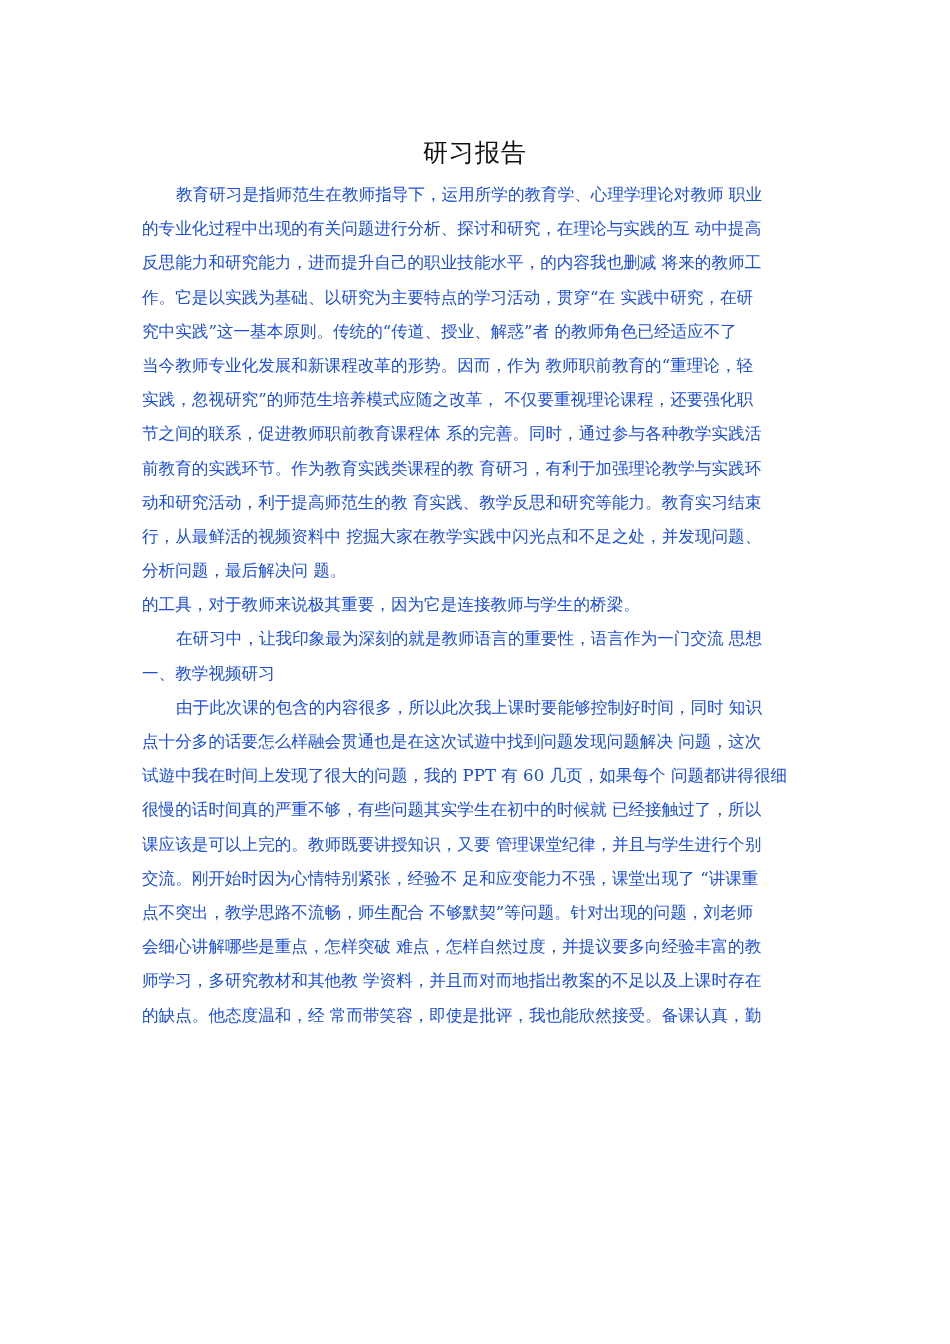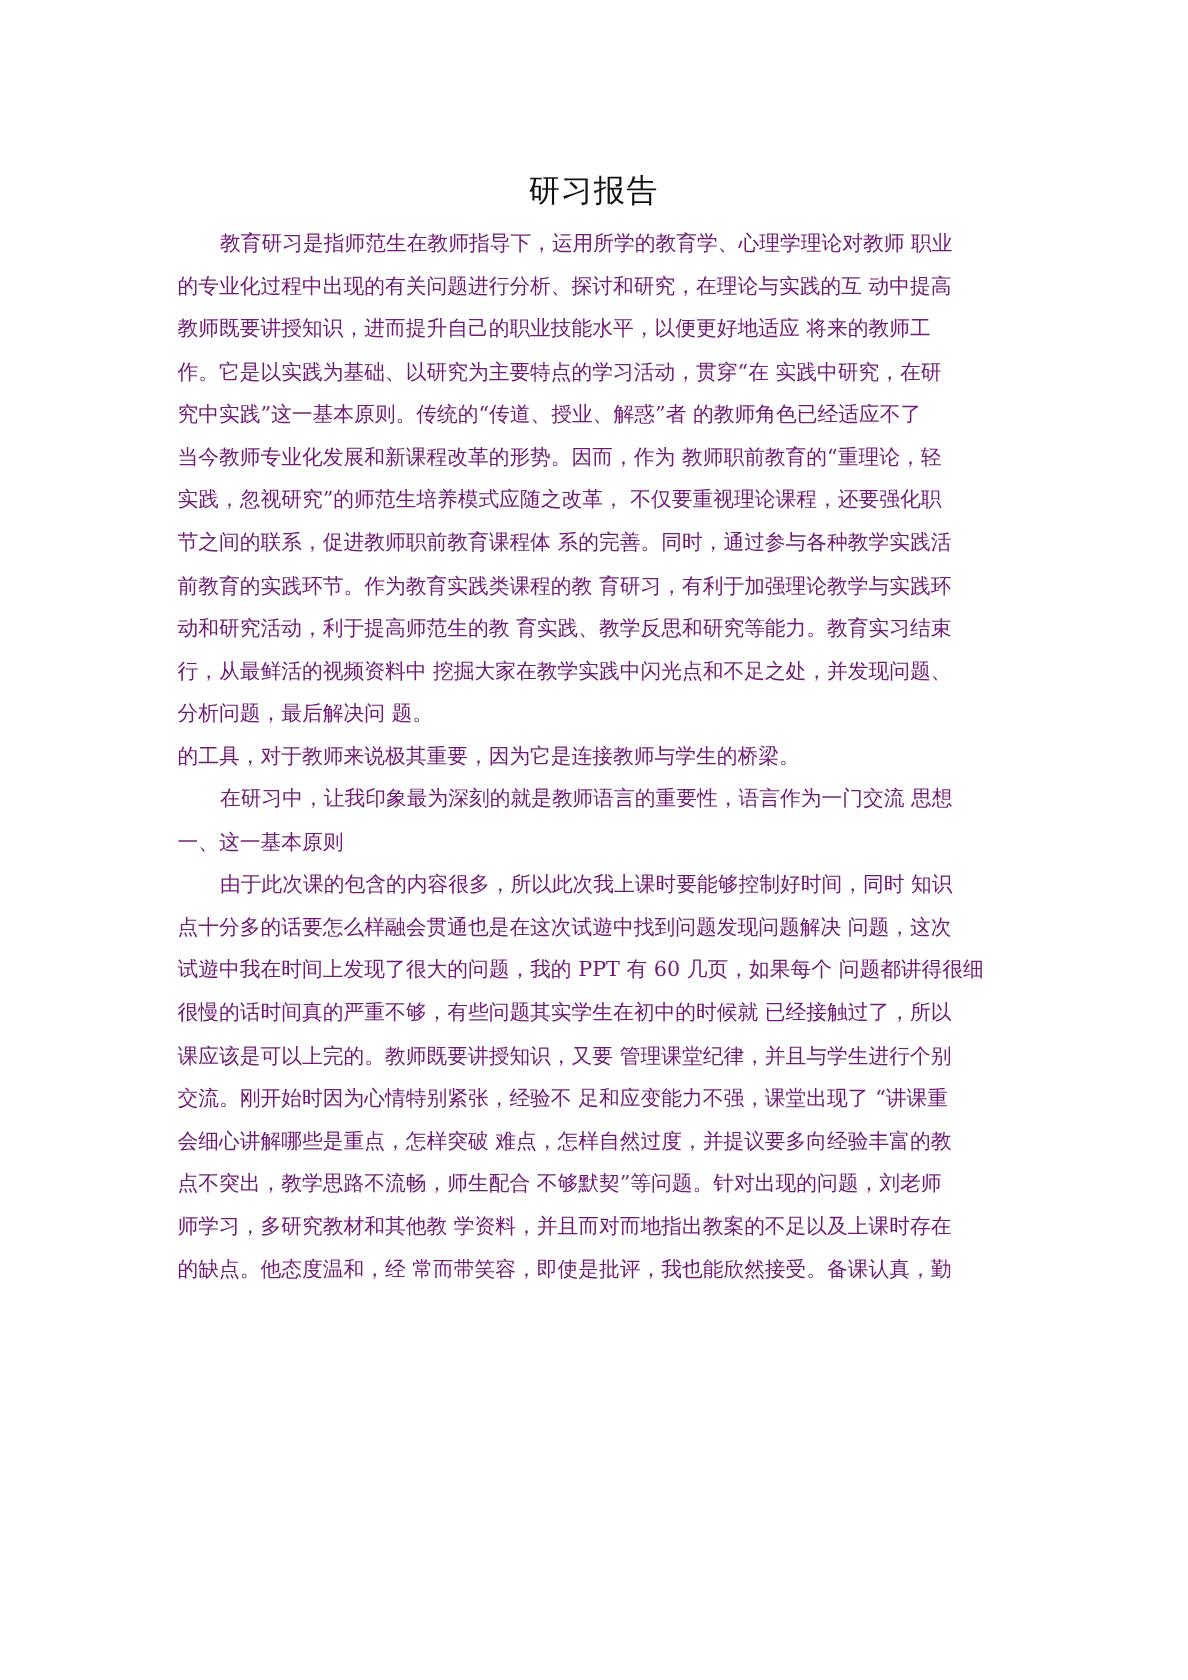--- a/index.html
+++ b/index.html
@@ -3,61 +3,61 @@
 <meta charset="utf-8">
 <style>
   html, body { margin: 0; padding: 0; background: #ffffff; }
   body { width: 950px; height: 1344px; position: relative; overflow: hidden;
          font-family: "DejaVu Serif", "Liberation Serif", serif; color: #111; }
   .page { position: absolute; left: 0; top: 0; width: 950px; height: 1344px; background: #fff; margin-top: 11px; }
   .title { position: absolute; left: 0; width: 950px; top: 126px; text-align: center;
            font-size: 25px; line-height: 32px; letter-spacing: 1px; color: #111; }
   .body { position: absolute; left: 142px; top: 167px; width: 670px; }
   .line { height: 34.2px; line-height: 34.2px; font-size: 16.6px; white-space: nowrap;
-          overflow: visible; color: #701a75; }
+          overflow: visible; color: #1d4ed8; }
   .indent { padding-left: 34px; }
 </style>
 </head>
 <body>
 
 <div class="page">
   <div class="title">研习报告</div>
 
   <div class="body">
 
     <div>
       <div class="line indent">教育研习是指师范生在教师指导下，运用所学的教育学、心理学理论对教师 职业</div>
       <div class="line">的专业化过程中出现的有关问题进行分析、探讨和研究，在理论与实践的互 动中提高</div>
-      <div class="line">教师既要讲授知识，进而提升自己的职业技能水平，以便更好地适应 将来的教师工</div>
+      <div class="line">反思能力和研究能力，进而提升自己的职业技能水平，的内容我也删减 将来的教师工</div>
       <div class="line">作。它是以实践为基础、以研究为主要特点的学习活动，贯穿“在 实践中研究，在研</div>
       <div class="line">究中实践”这一基本原则。传统的“传道、授业、解惑”者 的教师角色已经适应不了</div>
       <div class="line">当今教师专业化发展和新课程改革的形势。因而，作为 教师职前教育的“重理论，轻</div>
       <div class="line">实践，忽视研究”的师范生培养模式应随之改革， 不仅要重视理论课程，还要强化职</div>
       <div class="line">节之间的联系，促进教师职前教育课程体 系的完善。同时，通过参与各种教学实践活</div>
       <div class="line">前教育的实践环节。作为教育实践类课程的教 育研习，有利于加强理论教学与实践环</div>
       <div class="line">动和研究活动，利于提高师范生的教 育实践、教学反思和研究等能力。教育实习结束</div>
       <div class="line">行，从最鲜活的视频资料中 挖掘大家在教学实践中闪光点和不足之处，并发现问题、</div>
       <div class="line">分析问题，最后解决问 题。</div>
     </div>
 
     <div>
       <div class="line">的工具，对于教师来说极其重要，因为它是连接教师与学生的桥梁。</div>
       <div class="line indent">在研习中，让我印象最为深刻的就是教师语言的重要性，语言作为一门交流 思想</div>
     </div>
 
     <div>
-      <div class="line">一、这一基本原则</div>
+      <div class="line">一、教学视频研习</div>
     </div>
 
     <div>
       <div class="line indent">由于此次课的包含的内容很多，所以此次我上课时要能够控制好时间，同时 知识</div>
       <div class="line">点十分多的话要怎么样融会贯通也是在这次试遊中找到问题发现问题解决 问题，这次</div>
       <div class="line">试遊中我在时间上发现了很大的问题，我的 PPT 有 60 几页，如果每个 问题都讲得很细</div>
       <div class="line">很慢的话时间真的严重不够，有些问题其实学生在初中的时候就 已经接触过了，所以</div>
       <div class="line">课应该是可以上完的。教师既要讲授知识，又要 管理课堂纪律，并且与学生进行个别</div>
       <div class="line">交流。刚开始时因为心情特别紧张，经验不 足和应变能力不强，课堂出现了 “讲课重</div>
+      <div class="line">点不突出，教学思路不流畅，师生配合 不够默契”等问题。针对出现的问题，刘老师</div>
       <div class="line">会细心讲解哪些是重点，怎样突破 难点，怎样自然过度，并提议要多向经验丰富的教</div>
-      <div class="line">点不突出，教学思路不流畅，师生配合 不够默契”等问题。针对出现的问题，刘老师</div>
       <div class="line">师学习，多研究教材和其他教 学资料，并且而对而地指出教案的不足以及上课时存在</div>
       <div class="line">的缺点。他态度温和，经 常而带笑容，即使是批评，我也能欣然接受。备课认真，勤</div>
     </div>
   </div>
 </div>
 
 </body></html>

